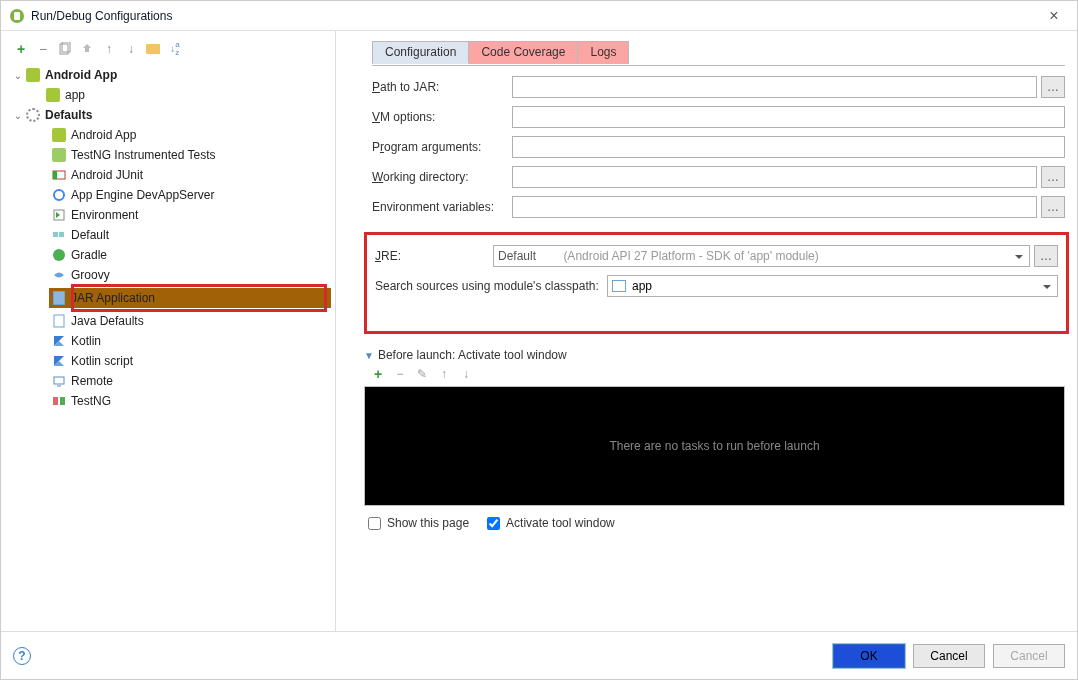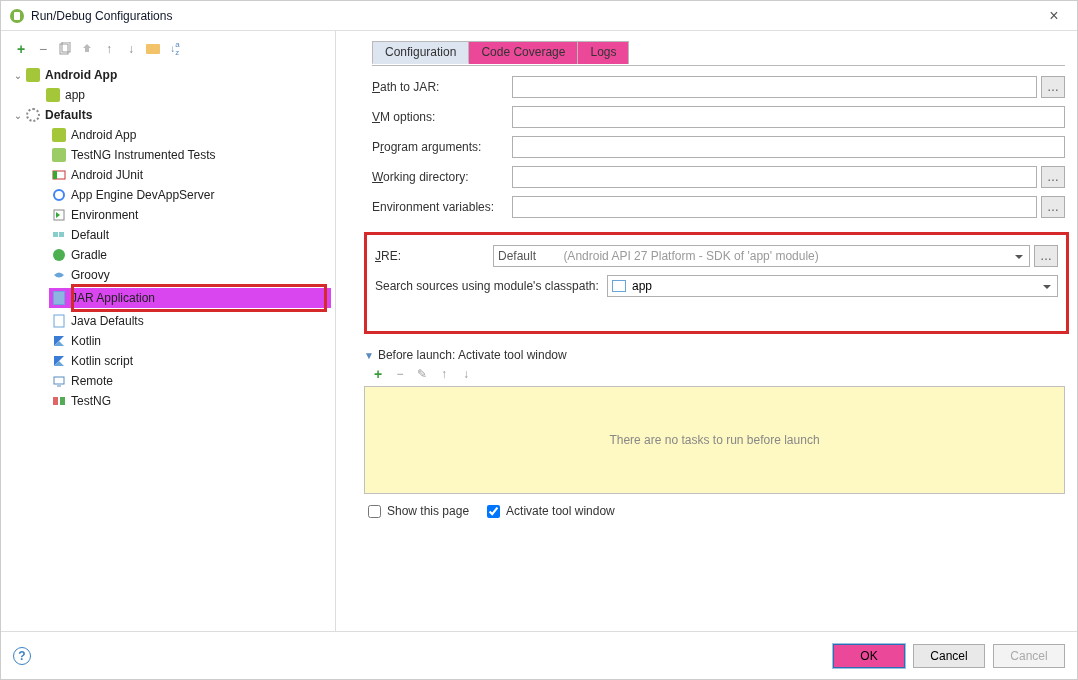--- a/index.html
+++ b/index.html
@@ -15,30 +15,30 @@
 .toolbar .tb-btn { width:16px; height:16px; display:flex; align-items:center; justify-content:center; color:#888; cursor:pointer;}
 .toolbar .tb-btn.add { color:#3a9c3a; font-weight:bold; font-size:14px;}
 .toolbar .tb-btn.remove { color:#888; font-size:14px;}
 
 .tree { padding: 2px 4px 4px 8px; overflow:auto; }
 .tree-row { display:flex; align-items:center; height:20px; padding:0 2px; white-space:nowrap; position:relative;}
 .tree-row .exp { width:14px; text-align:center; color:#777; cursor:pointer; font-size:10px;}
 .tree-row .node-icon { width:16px; height:16px; margin-right:4px; display:inline-flex; align-items:center; justify-content:center;}
 .tree-row .lbl { color:#222; }
 .tree-row.bold .lbl { font-weight:bold; }
-.tree-row.selected { background:#d946ef; }
+.tree-row.selected { background:#a16207; }
 .tree-row.selected::before, .tree-row.selected::after { content:''; position:absolute; top:-3px; bottom:-3px; width:3px; background:none;}
 .indent1 { margin-left: 20px; }
 .indent2 { margin-left: 40px; }
 .jar-highlight { position:relative; }
 .jar-highlight .red-box { position:absolute; left:22px; right:4px; top:-4px; bottom:-4px; border:3px solid #d62a2a; pointer-events:none;}
 
 .right-panel { flex:1; padding: 8px 0 0 0; display:flex; flex-direction:column; overflow:hidden;}
 .tabs { display:flex; margin:2px 0 2px 36px; }
-.tab { border:1px solid #b9b9b9; border-bottom:none; padding:3px 12px 4px 12px; margin-right:-1px; background:#ec4899; cursor:pointer; color:#333;}
+.tab { border:1px solid #b9b9b9; border-bottom:none; padding:3px 12px 4px 12px; margin-right:-1px; background:#fca5a5; cursor:pointer; color:#333;}
 .tab.active { background:#dce5f0; border-bottom:1px solid #dce5f0; position:relative; z-index:2;}
 .tab-strip-border { border-bottom:1px solid #b9b9b9; margin-top:-1px; margin-left:36px; margin-right:12px;}
 .form-area { padding: 10px 12px 4px 36px; }
 .form-row { display:flex; align-items:center; margin-bottom:8px; }
 .form-row .form-label { width:140px; color:#333; }
 .form-row .form-label .mnemonic { text-decoration: underline; }
 .form-row .input-wrap { flex:1; display:flex; gap:4px; }
 .form-row input[type=text], .form-row .select-box { flex:1; height:22px; border:1px solid #b0b0b0; background:#fff; padding:0 4px; font-size:12px;}
 .browse-btn { width:24px; height:22px; border:1px solid #adadad; background:#e9e9e9; cursor:pointer; display:flex; align-items:center; justify-content:center; color:#555;}
 .expand-hint { position:relative; }
@@ -52,31 +52,31 @@
 .select-display { display:flex; align-items:center; gap:12px; color:#555; }
 .select-display .hint { color:#9a9a9a; }
 .mod-icon { width:14px; height:12px; background:#fff; border:1px solid #6aa5d9; display:inline-block;}
 
 .before-launch { margin: 12px 8px 0 28px; }
 .bl-header { display:flex; align-items:center; gap:4px; color:#333; cursor:pointer; margin-bottom:4px;}
 .bl-header .tw { color:#5a8bc0; font-size:10px;}
 .bl-toolbar { display:flex; gap:6px; margin:4px 0 4px 6px;}
 .bl-toolbar .tb-btn { width:16px; height:16px; color:#999; display:flex; align-items:center; justify-content:center; cursor:pointer;}
 .bl-toolbar .tb-btn.add { color:#3a9c3a; font-weight:bold; font-size:14px;}
-.task-list { height:108px; border:1px solid #c0c0c0; margin:2px 4px 0 0; display:flex; align-items:center; justify-content:center; color:#888; background:#fef9c3;}
+.task-list { height:120px; border:1px solid #c0c0c0; margin:2px 4px 0 0; display:flex; align-items:center; justify-content:center; color:#888; background:#000000;}
 
 .checks { margin:10px 0 0 4px; display:flex; gap:18px; align-items:center; color:#333;}
 .checks label { display:flex; align-items:center; gap:6px; cursor:pointer;}
 .checks input[type=checkbox] { width:13px; height:13px; }
 
 .bottom-bar { height:48px; border-top:1px solid #ddd; display:flex; align-items:center; padding:0 12px; }
 .help-icon { width:18px; height:18px; border-radius:50%; border:1.5px solid #3b82c4; color:#3b82c4; display:flex; align-items:center; justify-content:center; font-weight:bold; cursor:pointer;}
 .bottom-bar .btns { margin-left:auto; display:flex; gap:8px;}
 .btn { min-width:72px; height:24px; border:1px solid #adadad; background:#e9e9e9; cursor:pointer; padding:0 10px;}
-.btn.primary { border:1px solid #2a6fb5; outline:1px solid #9cc0e0; background:#ec4899;}
+.btn.primary { border:1px solid #2a6fb5; outline:1px solid #9cc0e0; background:#1d4ed8;}
 .btn.disabled { color:#aaa; background:#f3f3f3; cursor:default;}
 
 
 .i-android { width:14px; height:14px; background:#a4c639; border-radius:2px;}
 .i-gear { width:14px; height:14px; border:2px dotted #888; border-radius:50%;}
 .i-folder { width:14px; height:10px; background:#f2c368; border-radius:1px;}
 .i-jar { width:12px; height:14px; background:linear-gradient(#8cb6e0,#8cb6e0); border:1px solid #6aa5d9;}
 .i-dot-green { width:12px; height:12px; background:#3a9c3a; border-radius:50%;}
 </style>
 </head>

